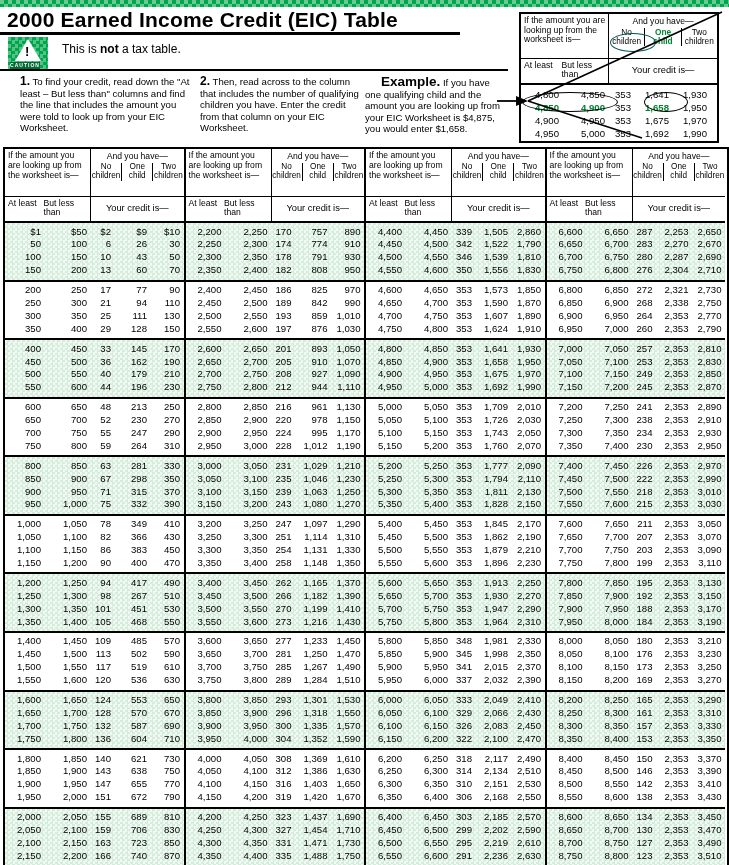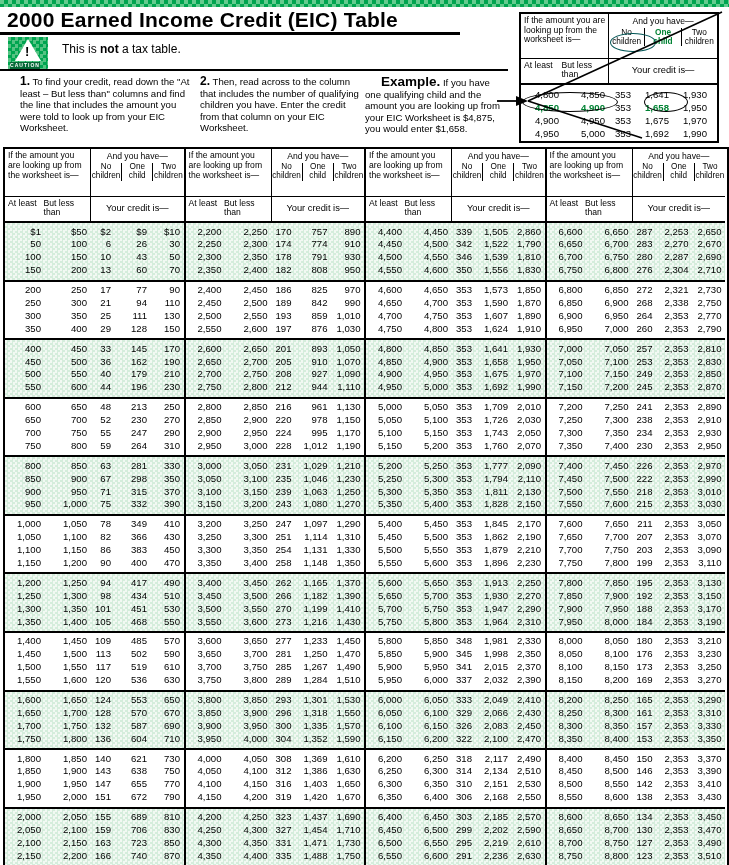--- a/index.html
+++ b/index.html
@@ -187,21 +187,21 @@
             <div class="trow"><span class="c c0">950</span><span class="c c1">1,000</span><span class="c c2">75</span><span class="c c3">332</span><span class="c c4">390</span></div>
           </div>
           <div class="group">
             <div class="trow"><span class="c c0">1,000</span><span class="c c1">1,050</span><span class="c c2">78</span><span class="c c3">349</span><span class="c c4">410</span></div>
             <div class="trow"><span class="c c0">1,050</span><span class="c c1">1,100</span><span class="c c2">82</span><span class="c c3">366</span><span class="c c4">430</span></div>
             <div class="trow"><span class="c c0">1,100</span><span class="c c1">1,150</span><span class="c c2">86</span><span class="c c3">383</span><span class="c c4">450</span></div>
             <div class="trow"><span class="c c0">1,150</span><span class="c c1">1,200</span><span class="c c2">90</span><span class="c c3">400</span><span class="c c4">470</span></div>
           </div>
           <div class="group shaded">
             <div class="trow"><span class="c c0">1,200</span><span class="c c1">1,250</span><span class="c c2">94</span><span class="c c3">417</span><span class="c c4">490</span></div>
-            <div class="trow"><span class="c c0">1,250</span><span class="c c1">1,300</span><span class="c c2">98</span><span class="c c3">434</span><span class="c c4">510</span></div>
+            <div class="trow"><span class="c c0">1,250</span><span class="c c1">1,300</span><span class="c c2">98</span><span class="c c3">267</span><span class="c c4">510</span></div>
             <div class="trow"><span class="c c0">1,300</span><span class="c c1">1,350</span><span class="c c2">101</span><span class="c c3">451</span><span class="c c4">530</span></div>
             <div class="trow"><span class="c c0">1,350</span><span class="c c1">1,400</span><span class="c c2">105</span><span class="c c3">468</span><span class="c c4">550</span></div>
           </div>
           <div class="group">
             <div class="trow"><span class="c c0">1,400</span><span class="c c1">1,450</span><span class="c c2">109</span><span class="c c3">485</span><span class="c c4">570</span></div>
             <div class="trow"><span class="c c0">1,450</span><span class="c c1">1,500</span><span class="c c2">113</span><span class="c c3">502</span><span class="c c4">590</span></div>
             <div class="trow"><span class="c c0">1,500</span><span class="c c1">1,550</span><span class="c c2">117</span><span class="c c3">519</span><span class="c c4">610</span></div>
             <div class="trow"><span class="c c0">1,550</span><span class="c c1">1,600</span><span class="c c2">120</span><span class="c c3">536</span><span class="c c4">630</span></div>
           </div>
           <div class="group shaded">

